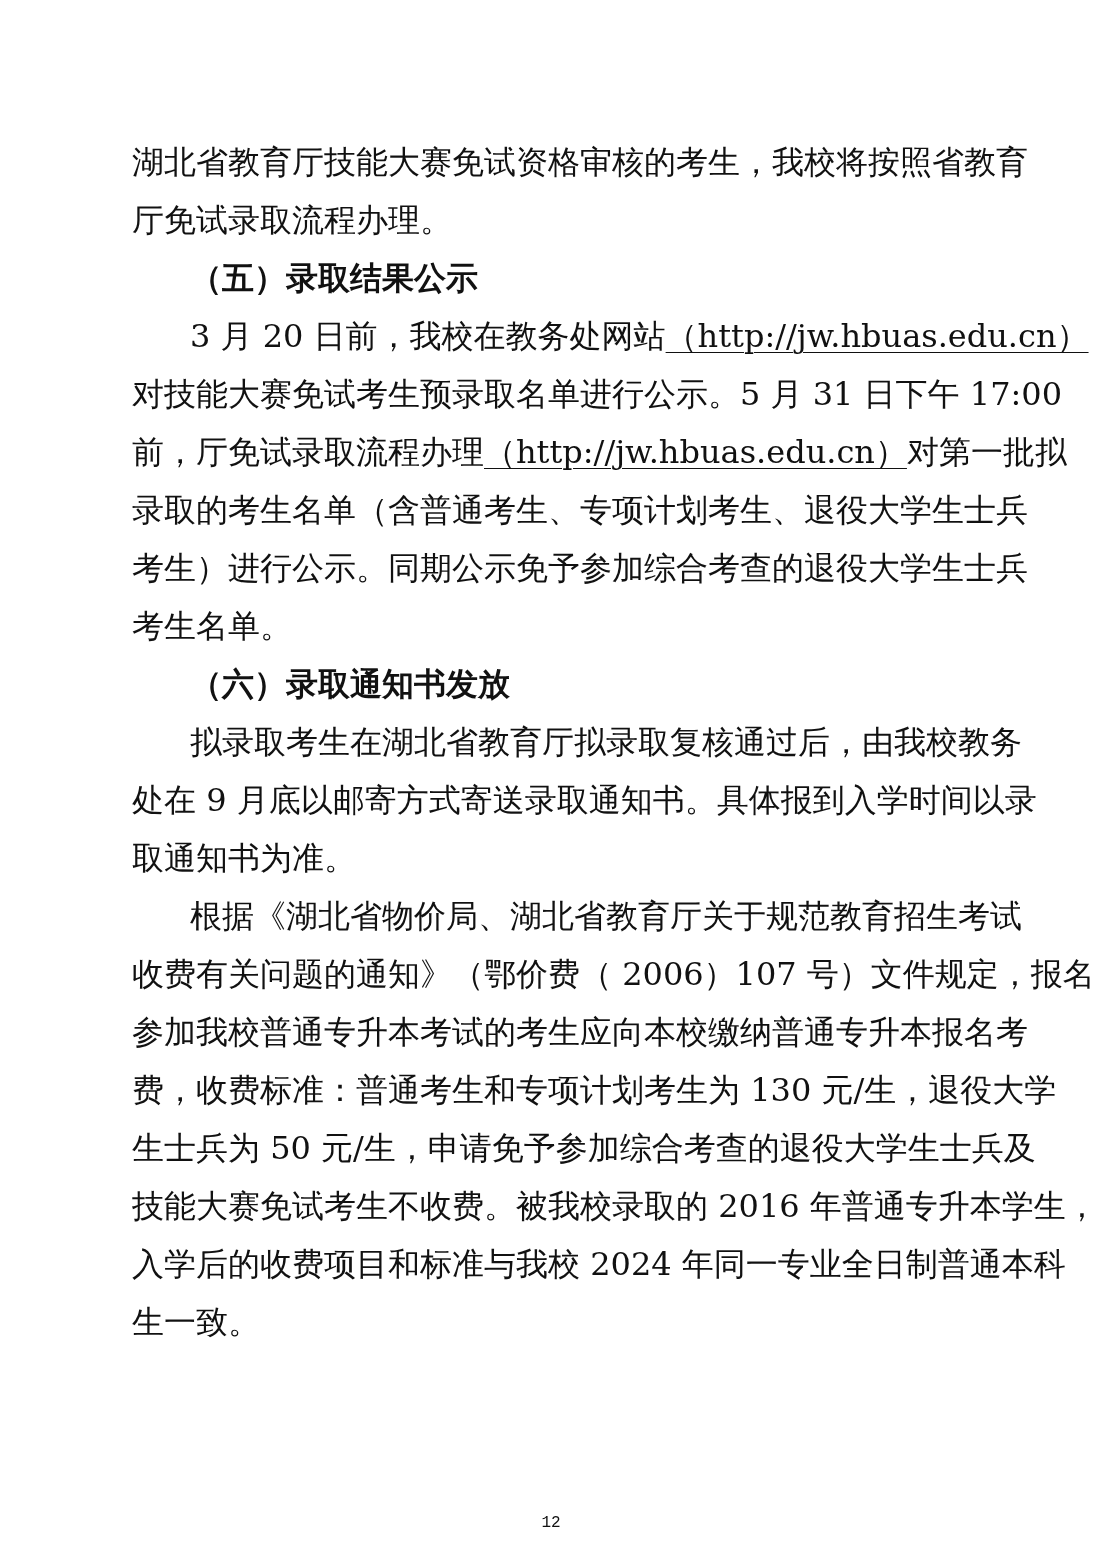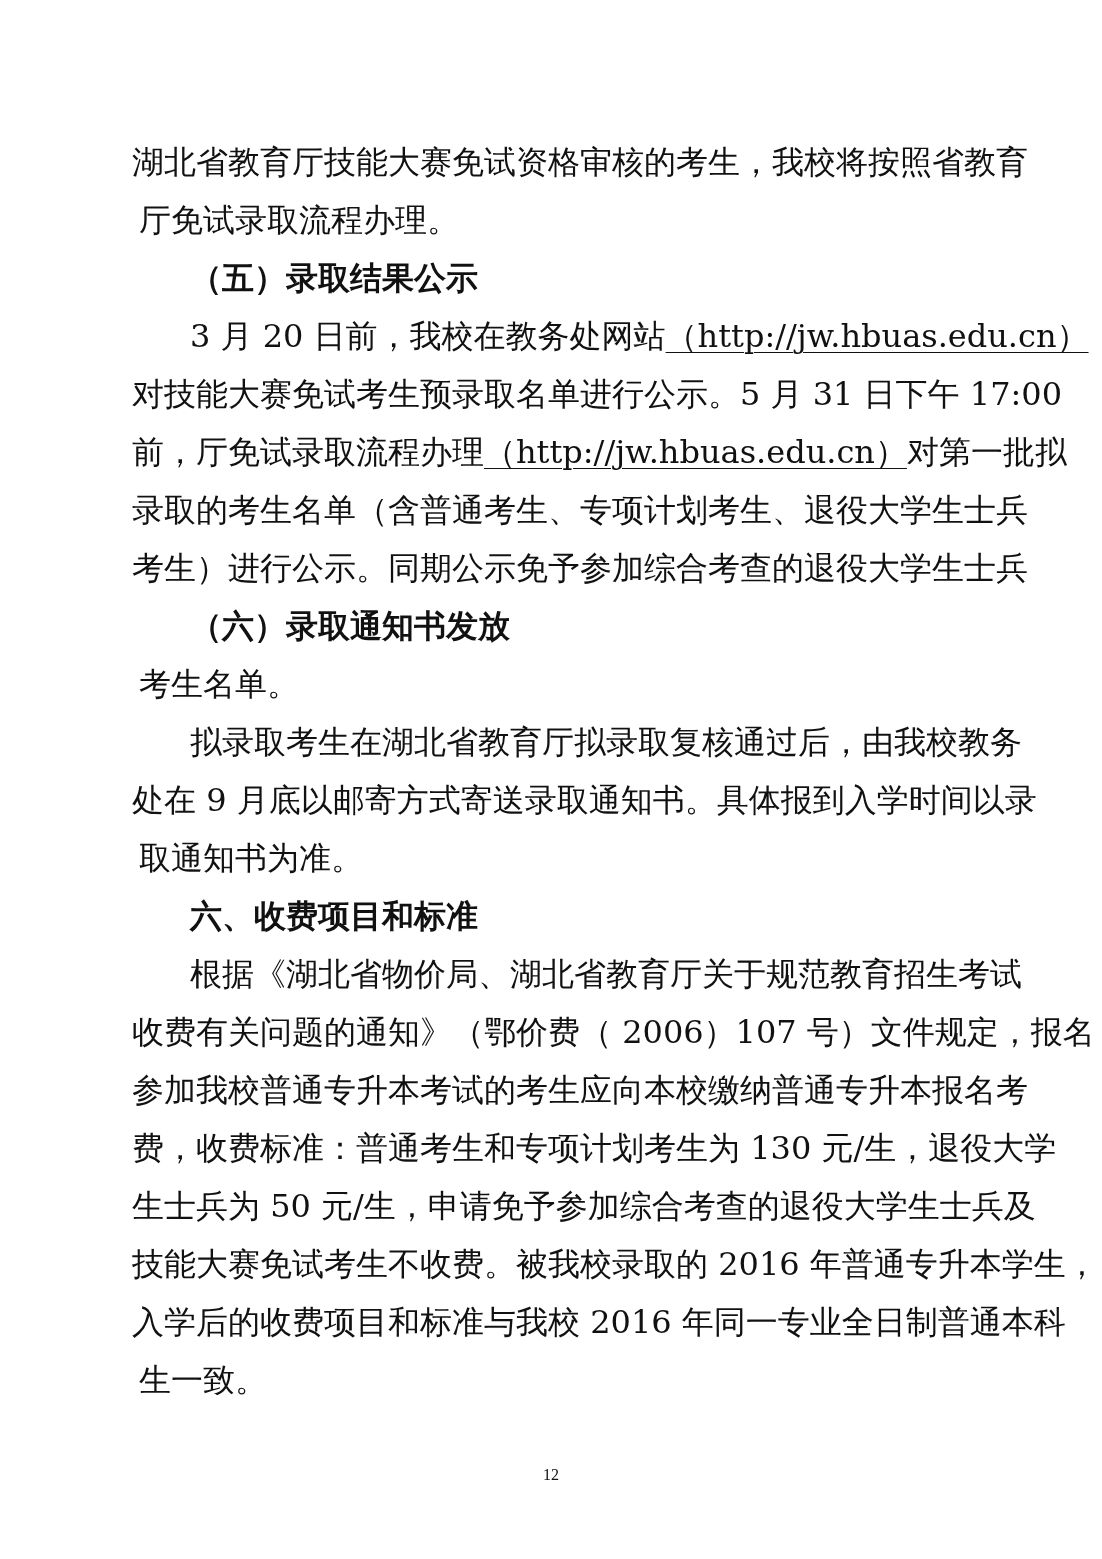--- a/index.html
+++ b/index.html
@@ -25,21 +25,20 @@
       height: 58px;
       line-height: 58px;
       font-size: 32px;
       white-space: nowrap;
       letter-spacing: 0px;
       text-align: justify;
       text-align-last: justify;
     }
     .line.last {
       text-align-last: left;
-      margin-left: 7px;
     }
     .line.indent {
       padding-left: 58px;
     }
     .heading {
       font-weight: bold;
       text-align-last: left;
     }
     .heading.sub {
       padding-left: 58px;
@@ -51,24 +50,24 @@
       text-decoration: underline;
       text-underline-offset: 5px;
       text-decoration-thickness: 1px;
       font-family: "DejaVu Serif", "Liberation Serif", serif;
       letter-spacing: 0px;
     }
     .page-number {
       position: absolute;
       left: 0;
       width: 1102px;
-      top: 1466px;
+      top: 1514px;
       text-align: center;
       font-size: 16px;
-      font-family: Liberation Serif, serif;
+      font-family: Liberation Mono, monospace;
       color: #111111;
     }
   </style>
 </head>
 <body>
 
 <div class="page">
 
   <div class="line">湖北省教育厅技能大赛免试资格审核的考生，我校将按照省教育</div>
   <div class="line last">厅免试录取流程办理。</div>
@@ -77,34 +76,33 @@
 
   <div class="line indent">
     <span>3 月 20 日前，我校在教务处网站</span><span class="link">（http://jw.hbuas.edu.cn）</span>
   </div>
   <div class="line">对技能大赛免试考生预录取名单进行公示。5 月 31 日下午 17:00</div>
   <div class="line">
     <span>前，厅免试录取流程办理</span><span class="link">（http://jw.hbuas.edu.cn）</span><span>对第一批拟</span>
   </div>
   <div class="line">录取的考生名单（含普通考生、专项计划考生、退役大学生士兵</div>
   <div class="line">考生）进行公示。同期公示免予参加综合考查的退役大学生士兵</div>
+  <div class="line last">考生名单。</div>
+
   <div class="line heading sub">（六）录取通知书发放</div>
-
-  <div class="line last">考生名单。</div>
 
   <div class="line indent">拟录取考生在湖北省教育厅拟录取复核通过后，由我校教务</div>
   <div class="line">处在 9 月底以邮寄方式寄送录取通知书。具体报到入学时间以录</div>
   <div class="line last">取通知书为准。</div>
 
-  <div class="line heading sec">六、收费项目和标准</div>
 
   <div class="line indent">根据《湖北省物价局、湖北省教育厅关于规范教育招生考试</div>
   <div class="line">收费有关问题的通知》（鄂价费（ 2006）107 号）文件规定，报名</div>
   <div class="line">参加我校普通专升本考试的考生应向本校缴纳普通专升本报名考</div>
   <div class="line">费，收费标准：普通考生和专项计划考生为 130 元/生，退役大学</div>
   <div class="line">生士兵为 50 元/生，申请免予参加综合考查的退役大学生士兵及</div>
   <div class="line">技能大赛免试考生不收费。被我校录取的 2016 年普通专升本学生，</div>
-  <div class="line">入学后的收费项目和标准与我校 2016 年同一专业全日制普通本科</div>
+  <div class="line">入学后的收费项目和标准与我校 2024 年同一专业全日制普通本科</div>
   <div class="line last">生一致。</div>
 
 </div>
 
 <div class="page-number">12</div>
 
 </body></html>

